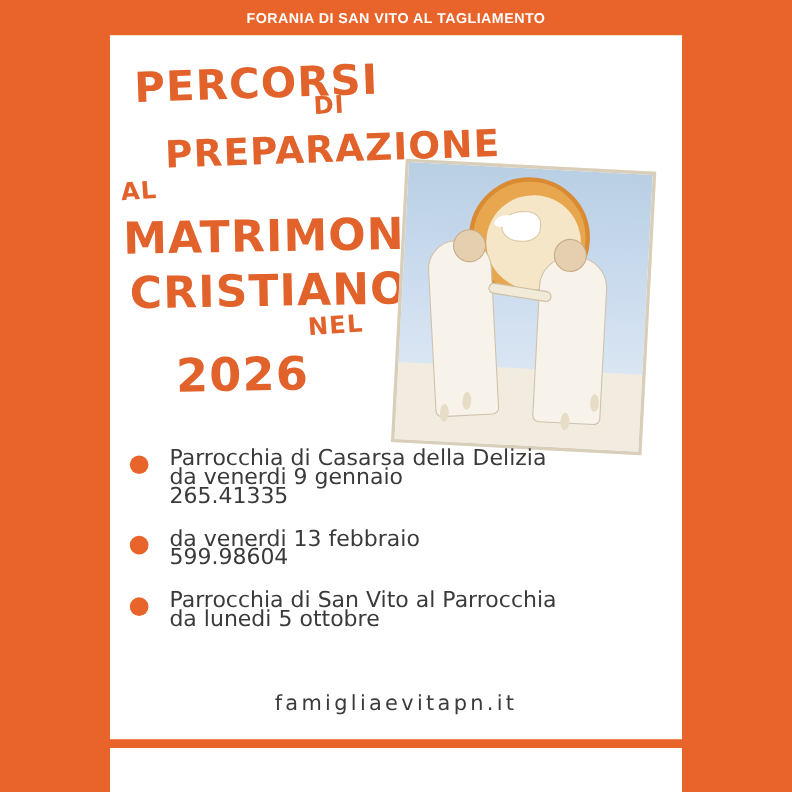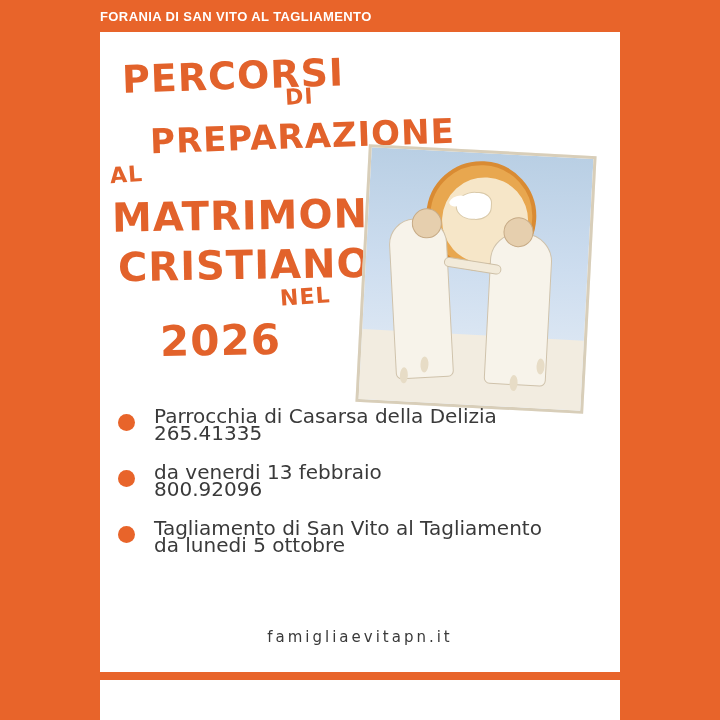--- a/index.html
+++ b/index.html
@@ -29,20 +29,21 @@
     background: #FFFFFF;
   }
   
   .header-bar {
     position: absolute;
     left: 100px; top: 0px;
     width: 520px; height: 32px;
     background: #E8642A;
     display: flex;
     align-items: center;
+    justify-content: center;
   }
   .header-title {
     color: #FFFFFF;
     font-size: 13px;
     font-weight: bold;
     letter-spacing: 0.4px;
     font-family: "Liberation Sans", sans-serif;
     white-space: nowrap;
   }
   
@@ -174,21 +175,21 @@
   
   .footer {
     position: absolute;
     left: 100px; top: 628px;
     width: 520px;
     text-align: center;
   }
   .footer-text {
     color: #3a3a3a;
     font-family: "DejaVu Sans", sans-serif;
-    font-size: 15px;
+    font-size: 19px;
     letter-spacing: 3px;
   }
 </style>
 </head>
 <body>
 
 <div id="poster">
 
   <div class="page-panel"></div>
   <div class="page-panel-bottom"></div>
@@ -224,32 +225,33 @@
     <div class="art-leaf" style="left:60px; bottom:30px;"></div>
     <div class="art-leaf" style="left:150px; bottom:16px;"></div>
     <div class="art-leaf" style="left:176px; bottom:34px;"></div>
   </div>
 
   <div class="list">
 
     <div class="list-item">
       <span class="bullet"></span>
       <div class="li-line">Parrocchia di Casarsa della Delizia</div>
+      <div class="li-line">da venerdi 9 gennaio</div>
       <div class="li-line">265.41335</div>
     </div>
 
     <div class="list-item">
       <span class="bullet"></span>
       <div class="li-line">da venerdi 13 febbraio</div>
-      <div class="li-line">800.92096</div>
+      <div class="li-line">599.98604</div>
     </div>
 
     <div class="list-item">
       <span class="bullet"></span>
-      <div class="li-line">Tagliamento di San Vito al Tagliamento</div>
+      <div class="li-line">Parrocchia di San Vito al Parrocchia</div>
       <div class="li-line">da lunedi 5 ottobre</div>
     </div>
 
   </div>
 
   <div class="footer">
     <span class="footer-text">famigliaevitapn.it</span>
   </div>
 
 </div>

